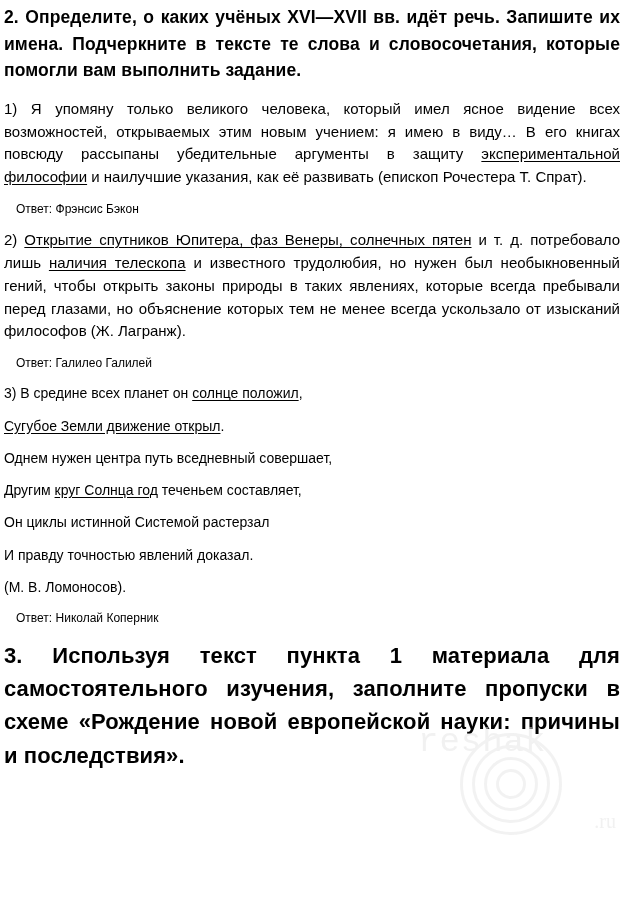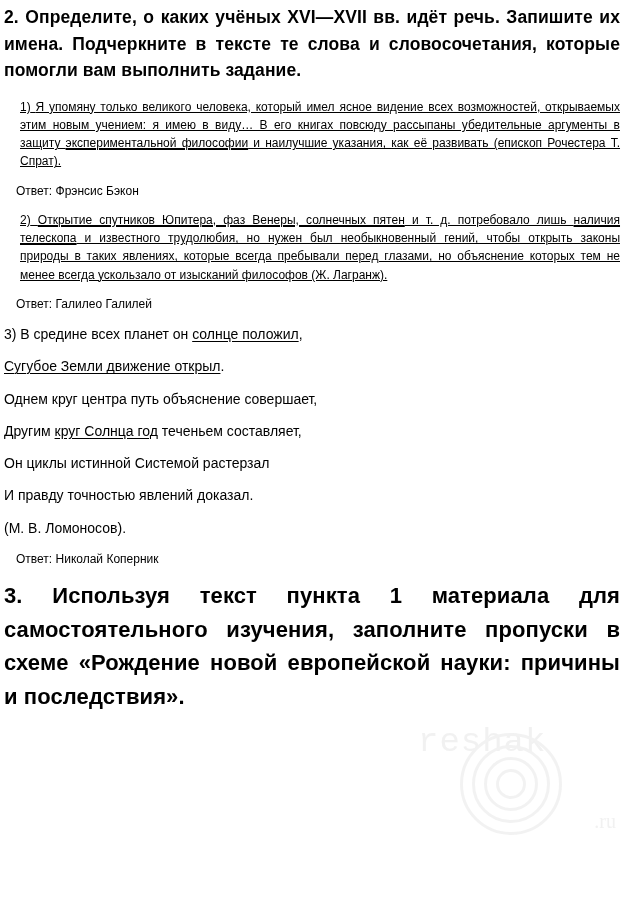--- a/index.html
+++ b/index.html
@@ -26,25 +26,24 @@
   }
   .task-heading {
     font-size: 17.5px;
     font-weight: bold;
     line-height: 1.52;
     text-align: justify;
     margin: 0 0 14px 0;
     letter-spacing: 0.1px;
   }
   .para {
-    font-size: 12px;
+    font-size: 15px;
     line-height: 1.52;
     text-align: justify;
-    margin: 0 0 11px 16px;
-    text-decoration: underline;
+    margin: 0 0 11px 0;
   }
   .answer {
     font-size: 12px;
     line-height: 1.52;
     margin: 0 0 11px 12px;
     text-align: left;
   }
   .u {
     text-decoration: underline;
     text-underline-offset: 2px;
@@ -112,21 +111,21 @@
   <p class="answer">Ответ: Фрэнсис Бэкон</p>
 
   <p class="para"><span>2)</span> <span class="u">Открытие спутников Юпитера, фаз Венеры, солнечных пятен</span><span> и т. д. потребовало лишь </span><span class="u">наличия телескопа</span><span> и известного трудолюбия, но нужен был необыкновенный гений, чтобы открыть законы природы в таких явлениях, которые всегда пребывали перед глазами, но объяснение которых тем не менее всегда ускользало от изысканий философов (Ж. Лагранж).</span></p>
 
   <p class="answer">Ответ: Галилео Галилей</p>
 
   <p class="verse"><span>3)</span> <span>В средине всех планет он </span><span class="u">солнце положил</span><span>,</span></p>
 
   <p class="verse"><span class="u">Сугубое Земли движение открыл</span><span>.</span></p>
 
-  <p class="verse">Однем круг центра путь объяснение совершает,</p>
+  <p class="verse">Однем нужен центра путь вседневный совершает,</p>
 
   <p class="verse"><span>Другим </span><span class="u">круг Солнца год</span><span> теченьем составляет,</span></p>
 
   <p class="verse">Он циклы истинной Системой растерзал</p>
 
   <p class="verse">И правду точностью явлений доказал.</p>
 
   <p class="verse">(М. В. Ломоносов).</p>
 
   <p class="answer">Ответ: Николай Коперник</p>

